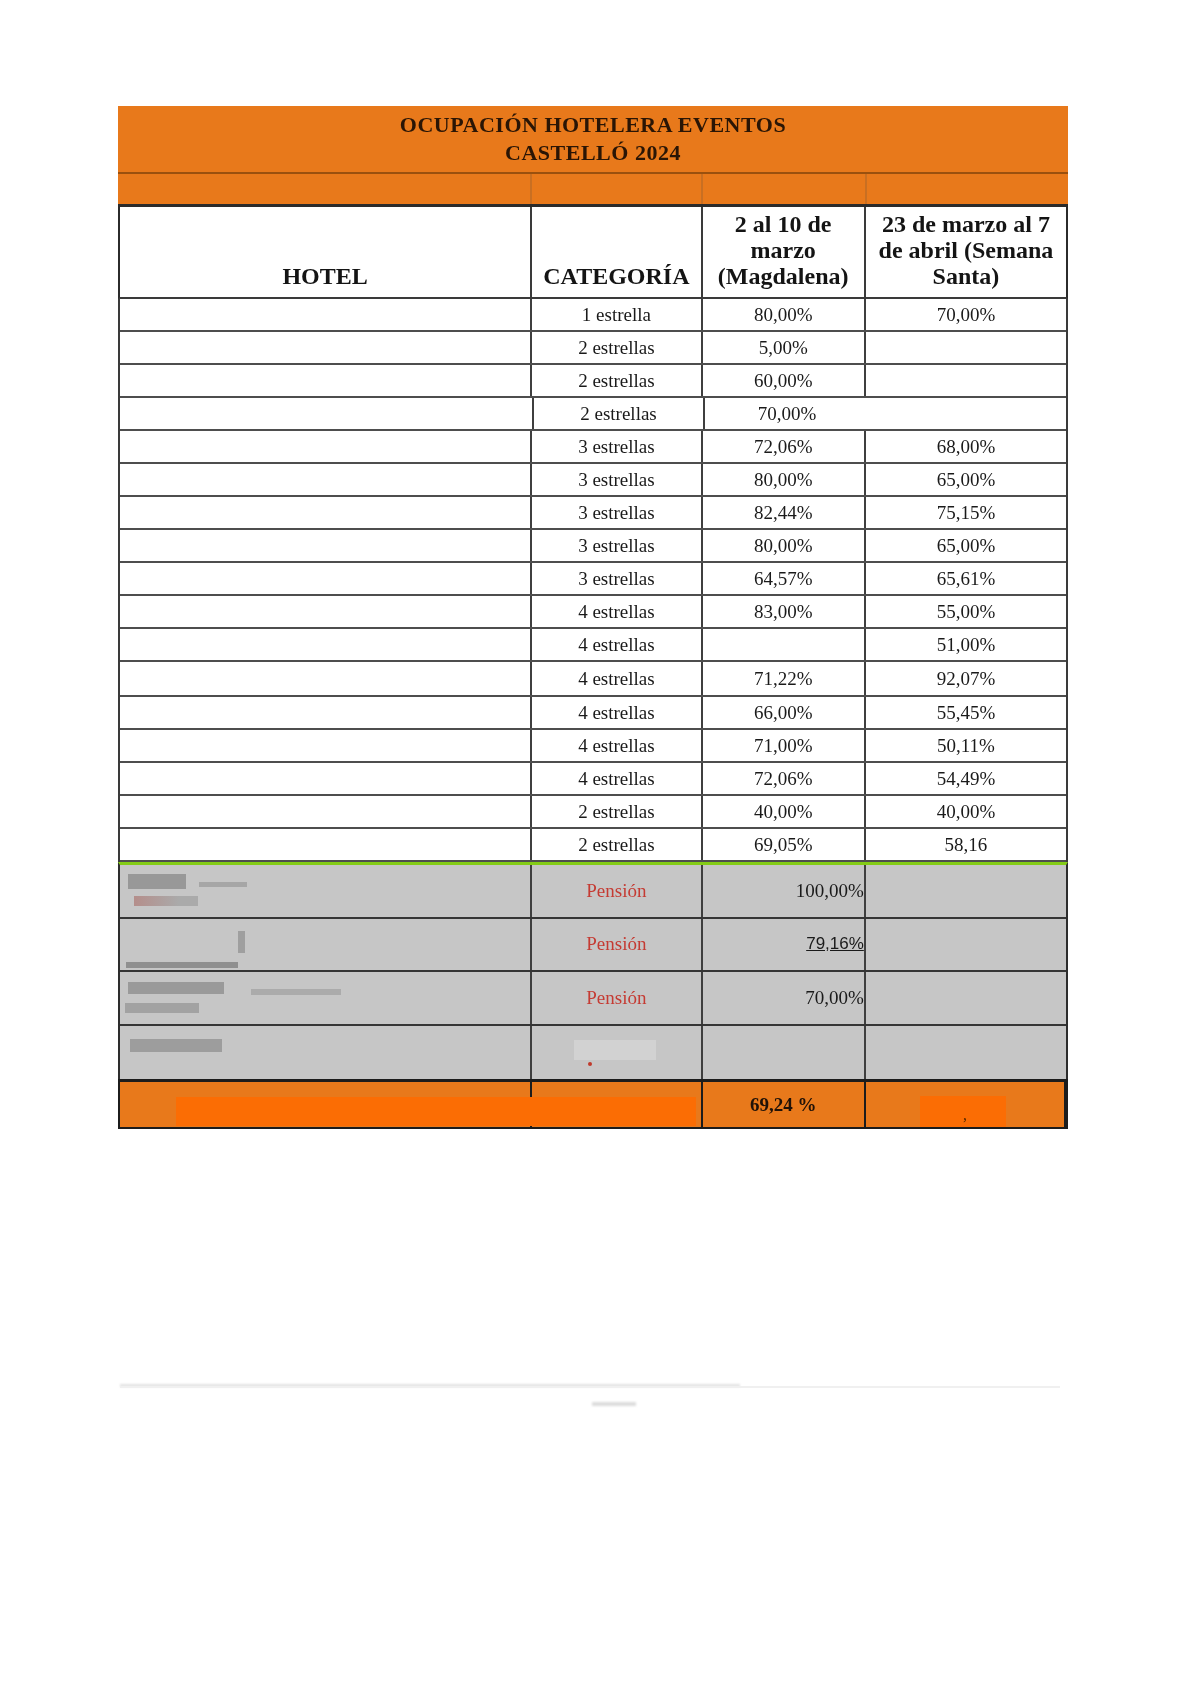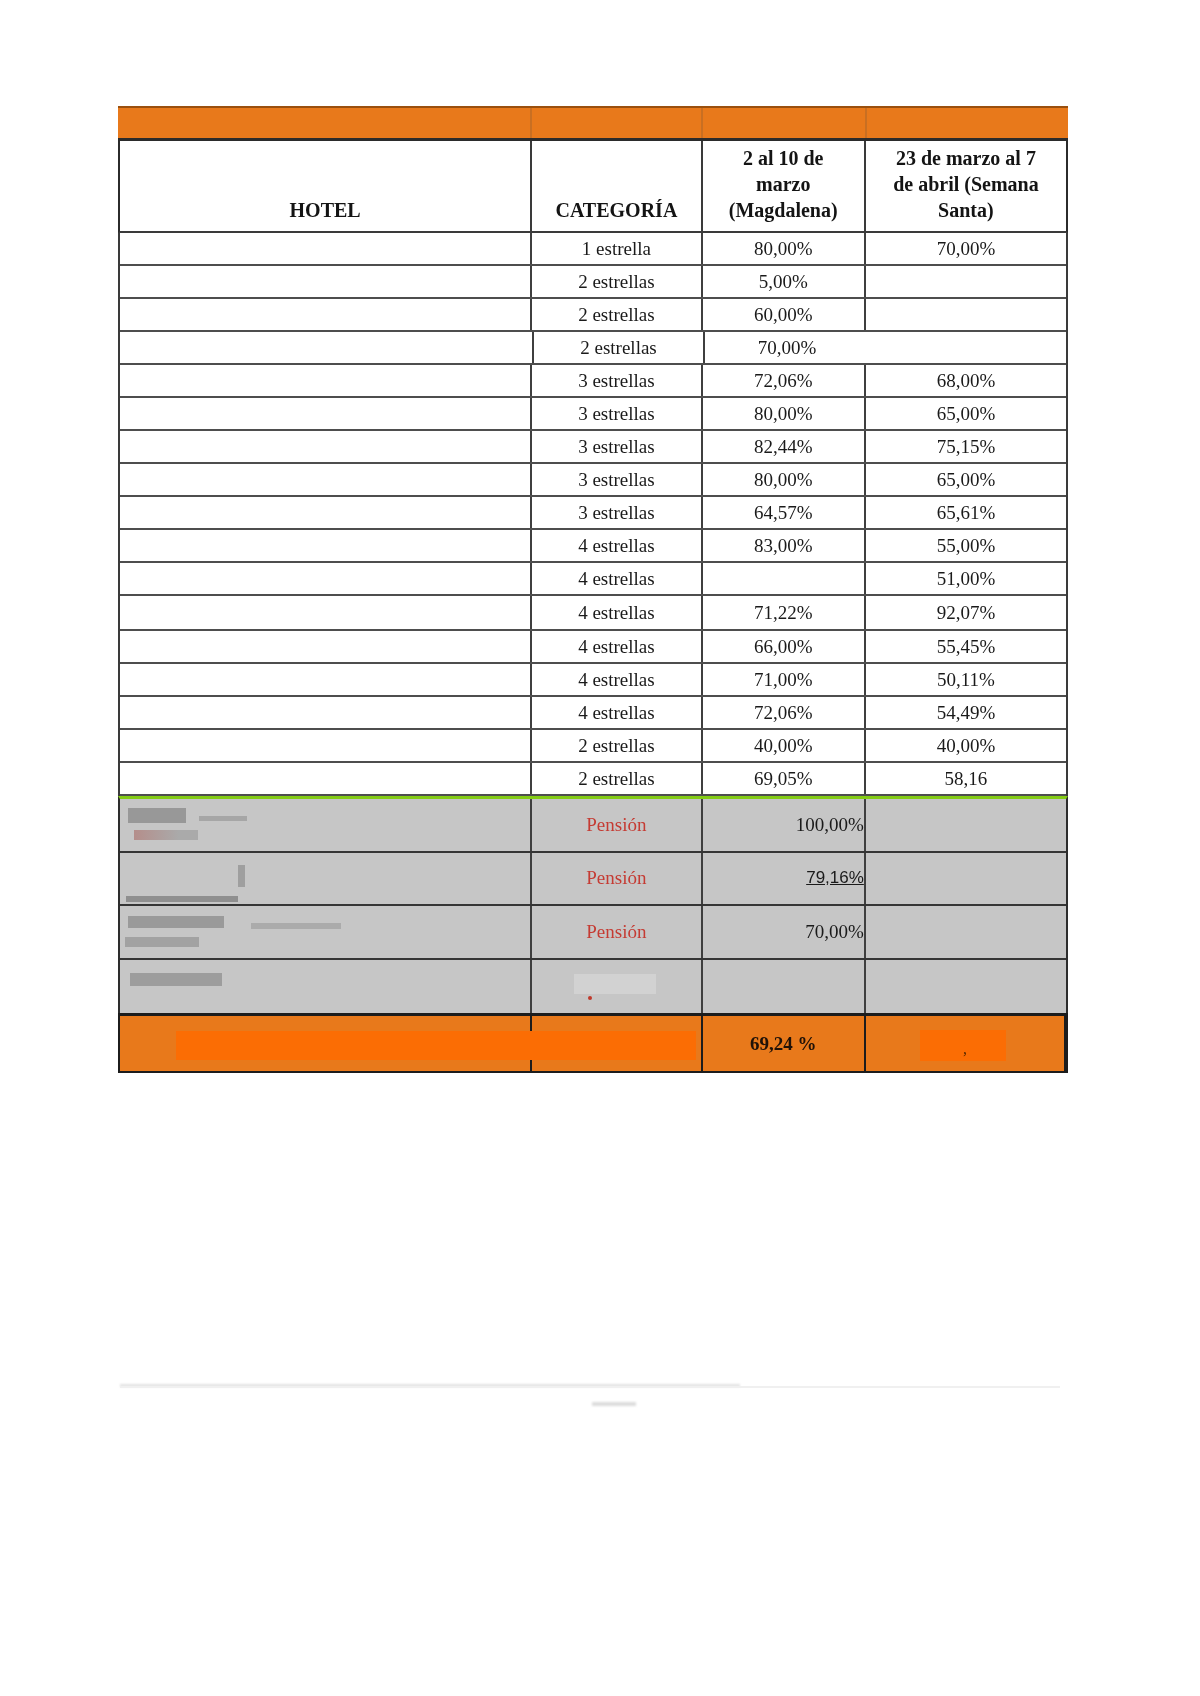--- a/index.html
+++ b/index.html
@@ -28,21 +28,21 @@
   
   .c1{width:414px;}.c2{width:171px;}.c3{width:164px;}.c4{width:201px;}
 
   
   .header-row{
     box-sizing:border-box;height:95px;display:flex;background:#fff;
     border:2px solid #2b2b2b;border-top-width:3px;border-bottom-color:#3a3a3a;
   }
   .header-row .hc{
     box-sizing:border-box;display:flex;flex-direction:column;justify-content:flex-end;
-    align-items:center;padding-bottom:8px;font-weight:bold;font-size:20px;line-height:26px;
+    align-items:center;padding-bottom:8px;font-weight:bold;font-size:24px;line-height:26px;
     text-align:center;white-space:pre-line;border-right:2px solid #3a3a3a;color:#141414;
   }
   .header-row .hc:last-child{border-right:none;border-radius:28px;}
 
   
   .rows-section{box-sizing:border-box;border-left:2px solid #3a3a3a;border-right:2px solid #3a3a3a;}
   .row{box-sizing:border-box;display:flex;height:33px;border-bottom:2px solid #4e4e4e;background:#fff;}
   .row.short{height:35px;}
   .row .cell{
     box-sizing:border-box;display:flex;align-items:center;justify-content:center;
@@ -76,21 +76,21 @@
     content:"";position:absolute;left:5px;top:31px;width:74px;height:10px;background:#a2a2a2;}
   .gray-section .row:nth-child(4) .cell.hotel::before{
     content:"";position:absolute;left:10px;top:13px;width:92px;height:13px;background:#9d9d9d;}
   .gray-section .row:nth-child(4) .cell.cat::before{
     content:"";position:absolute;left:42px;top:14px;width:82px;height:20px;background:#d2d2d2;}
   .gray-section .row:nth-child(4) .cell.cat::after{
     content:"";position:absolute;left:56px;top:36px;width:4px;height:4px;background:#c0392b;border-radius:50%;}
 
   
   .footer-row{
-    box-sizing:border-box;height:60px;display:flex;background:#e8791b;position:relative;
+    box-sizing:border-box;height:50px;display:flex;background:#e8791b;position:relative;
     border:2px solid #1c1c1c;border-top-width:3px;
   }
   .footer-row .fc{
     box-sizing:border-box;display:flex;align-items:center;justify-content:center;
     border-right:2px solid #1c1c1c;font-weight:bold;font-size:19px;color:#201208;
   }
   .footer-row .fc:last-child{border-right:none;}
   .patch{position:absolute;z-index:2;background:#fb6d04;}
   .patch-1{left:56px;top:15px;width:520px;height:29px;}
   .patch-2{left:800px;top:14px;width:86px;height:31px;}
@@ -100,20 +100,24 @@
   .artifact{position:absolute;background:#e3e3e3;}
   .art-line-1{left:120px;top:1384px;width:620px;height:3px;filter:blur(1px);}
   .art-line-2{left:120px;top:1386px;width:940px;height:2px;background:#f0f0f0;}
   .art-dash{left:592px;top:1402px;width:44px;height:4px;background:#dcdcdc;filter:blur(1px);}
 </style>
 </head>
 <body>
 
 <div class="table-wrap">
 
+  <div class="title-block">
+    <div class="title-line">OCUPACIÓN HOTELERA EVENTOS</div>
+    <div class="title-line">CASTELLÓ 2024</div>
+  </div>
 
   <div class="sep-row">
     <div class="sc c1"></div>
     <div class="sc c2"></div>
     <div class="sc c3"></div>
     <div class="sc c4"></div>
   </div>
 
   <div class="header-row">
     <div class="hc c1">HOTEL</div>

